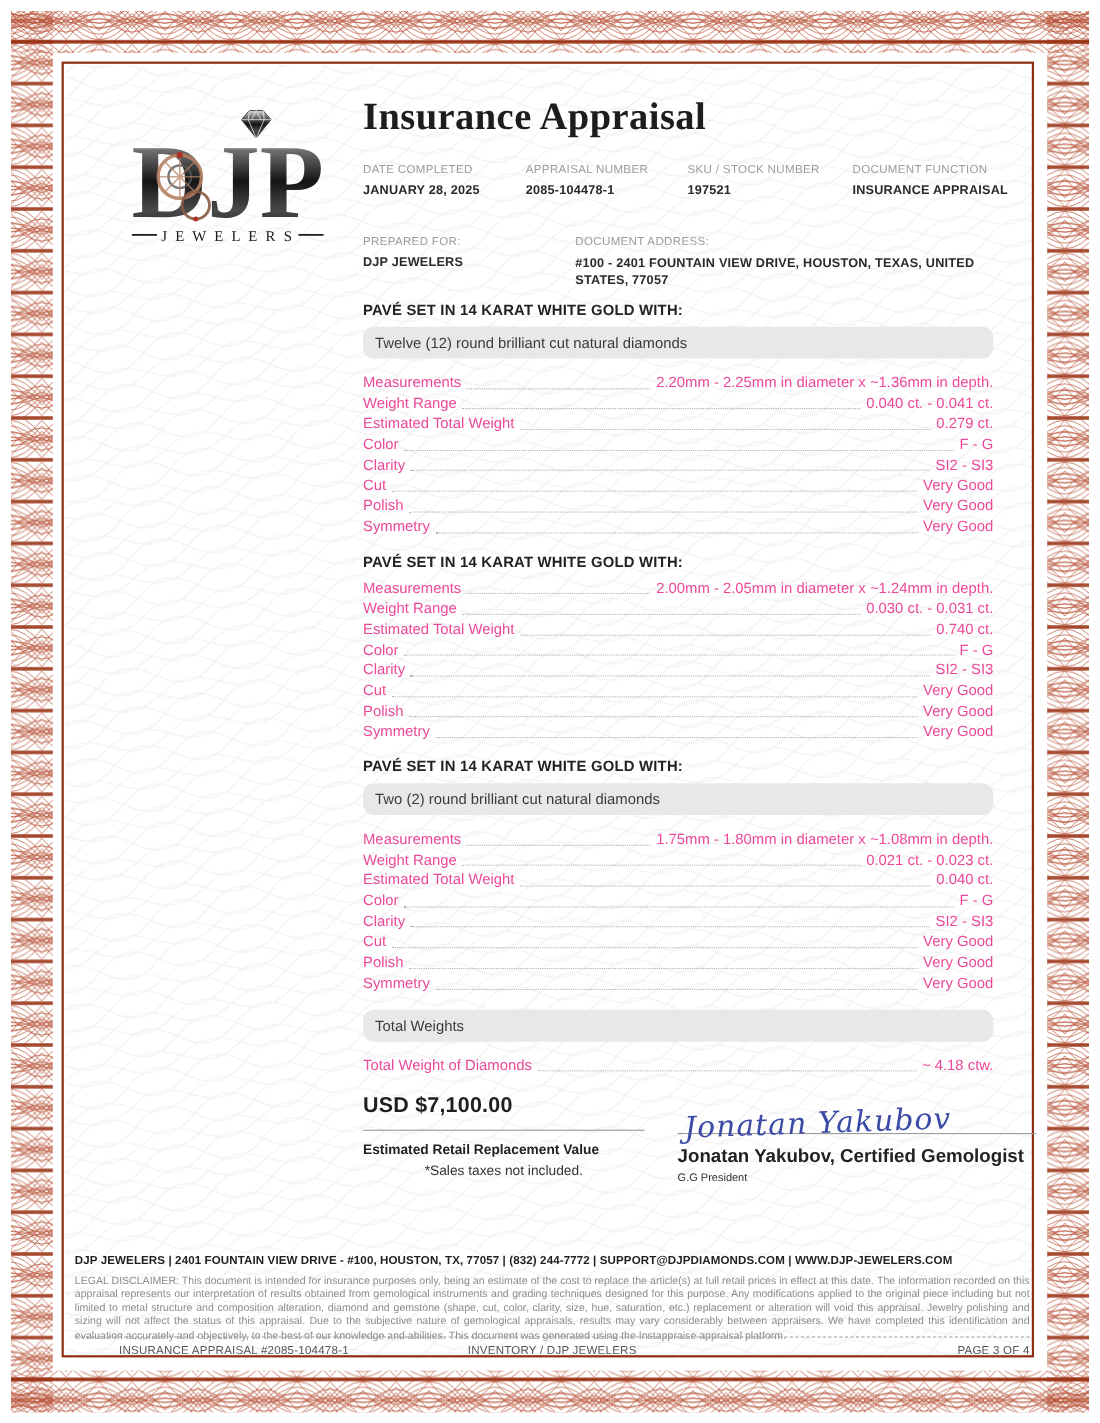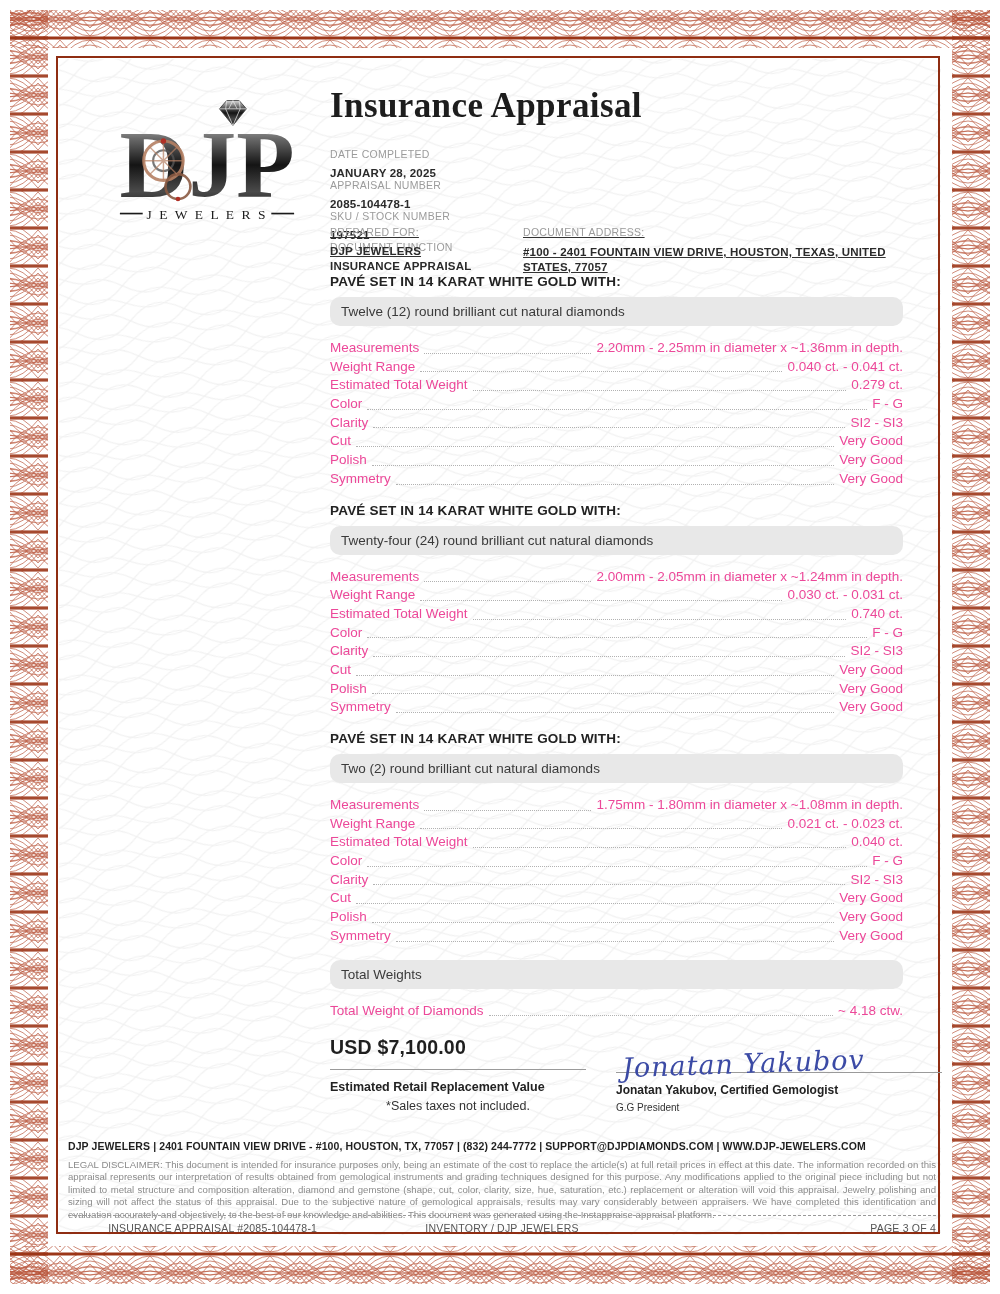--- a/index.html
+++ b/index.html
@@ -16,26 +16,26 @@
 
   
   .logo{position:absolute;left:42px;top:28px;width:214px;height:140px;}
 
   
   .title{
     position:absolute;left:272px;top:28px;
     font-family:"Liberation Serif", serif;font-size:35px;font-weight:600;
     color:#1d1d1d;letter-spacing:.4px;
   }
-  .meta-row{position:absolute;left:272px;top:90px;display:flex;width:600px;flex-direction:column;}
+  .meta-row{position:absolute;left:272px;top:90px;display:flex;width:600px;}
   .meta-col{box-sizing:border-box;padding-right:8px;}
   .meta-col.c0{width:148px;} .meta-col.c1{width:147px;} .meta-col.c2{width:150px;} .meta-col.c3{flex:1;}
   .meta-label{font-size:10.5px;color:#9b9b9b;letter-spacing:.3px;margin-bottom:7px;white-space:nowrap;}
   .meta-value{font-size:11.5px;font-weight:bold;color:#2a2a2a;letter-spacing:.2px;white-space:nowrap;}
-  .prepared-row{position:absolute;left:272px;top:168px;display:flex;width:575px;text-decoration:underline;}
+  .prepared-row{position:absolute;left:272px;top:156px;display:flex;width:575px;}
   .prep-col{width:193px;box-sizing:border-box;padding-right:8px;}
   .addr-col{flex:1;}
   .meta-value.wrap{white-space:normal;line-height:15px;}
 
   
   .main{position:absolute;left:272px;top:216px;width:573px;}
   .sec-heading{font-size:13.5px;font-weight:bold;color:#222;margin:0 0 8px 0;letter-spacing:.2px;}
   .item-box{background:#e8e8e8;font-size:13.5px;color:#3a3a3a;padding:7px 11px;margin-bottom:13px;border-radius:10px;}
   .detail-row{display:flex;font-size:13.5px;color:#ec4899;line-height:18.7px;height:18.7px;}
   .lbl{white-space:nowrap;}
@@ -52,21 +52,21 @@
   .amount{font-size:19.5px;font-weight:bold;color:#1f1f1f;padding-bottom:10px;border-bottom:1px solid #9a9a9a;letter-spacing:.2px;}
   .value-label{font-size:12.5px;font-weight:bold;color:#222;margin-top:10px;}
   .value-note{font-size:12.5px;color:#333;margin-top:5px;text-align:center;}
   .sig-col{flex:1;margin-left:30px;}
   .sig-line{position:relative;height:36px;border-bottom:1px solid #9a9a9a;}
   .sig-script{
     position:absolute;left:6px;bottom:-7px;white-space:nowrap;
     font-family:"DejaVu Serif", serif;font-style:italic;font-size:27px;
     color:#3b4aa5;transform:rotate(-2deg);letter-spacing:1px;
   }
-  .sig-name{font-size:12px;font-weight:bold;color:#222;margin-top:10px;}
+  .sig-name{font-size:17px;font-weight:bold;color:#222;margin-top:10px;}
   .sig-title{font-size:10px;color:#333;margin-top:5px;}
 
   
   .footer-contact{position:absolute;left:10px;top:1082px;font-size:10.5px;font-weight:bold;color:#1f1f1f;letter-spacing:.1px;white-space:nowrap;}
   .disclaimer{position:absolute;left:10px;right:6px;top:1101px;font-size:9.6px;line-height:12.4px;color:#8b8b8b;text-align:justify;}
   .bottom-bar{
     position:absolute;left:10px;right:6px;bottom:2px;border-top:1px dashed #999;
     padding-top:6px;display:flex;font-size:10.5px;color:#555;letter-spacing:.2px;
   }
   .bb-left{flex:1;text-align:center;} .bb-center{flex:1;text-align:center;} .bb-right{flex:1;text-align:right;}
@@ -231,23 +231,20 @@
   </div>
               <div class="detail-row">
     <span class="lbl">Symmetry</span>
     <span class="leader"></span>
     <span class="val">Very Good</span>
   </div>
             </div>
   </section>
           <section class="gem-section">
     <h2 class="sec-heading">PAVÉ SET IN 14 KARAT WHITE GOLD WITH:</h2>
-    <div class="item-box">
-      <span class="item-text">Twenty-four (24) round brilliant cut natural diamonds</span>
-    </div>
     <div class="rows">
               <div class="detail-row">
     <span class="lbl">Measurements</span>
     <span class="leader"></span>
     <span class="val">2.00mm - 2.05mm in diameter x ~1.24mm in depth.</span>
   </div>
               <div class="detail-row">
     <span class="lbl">Weight Range</span>
     <span class="leader"></span>
     <span class="val">0.030 ct. - 0.031 ct.</span>

